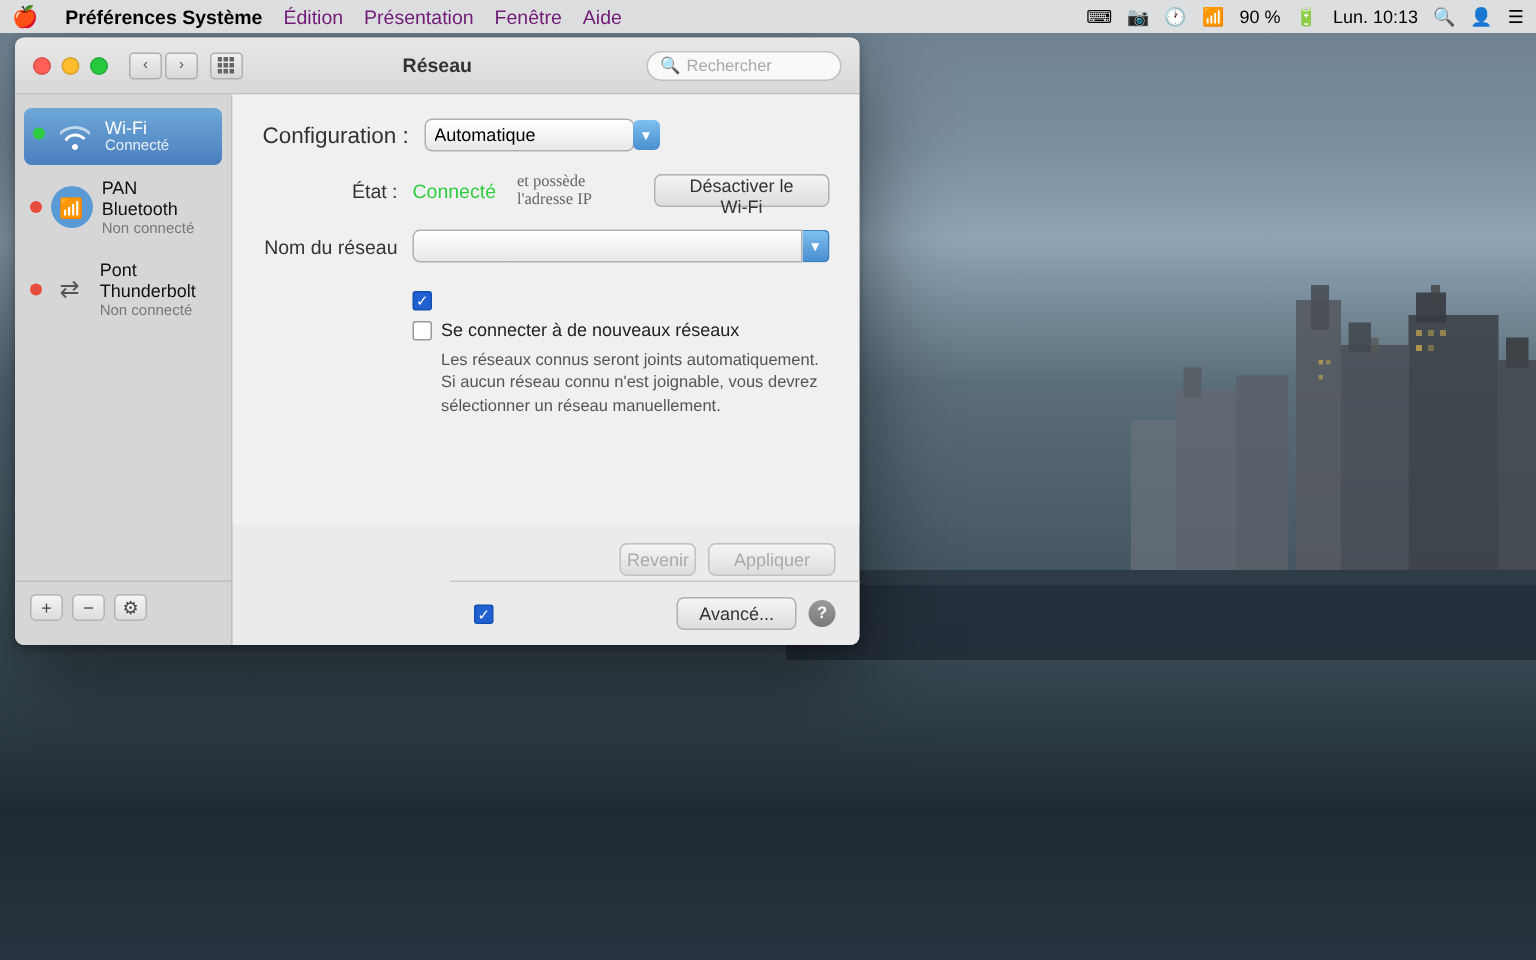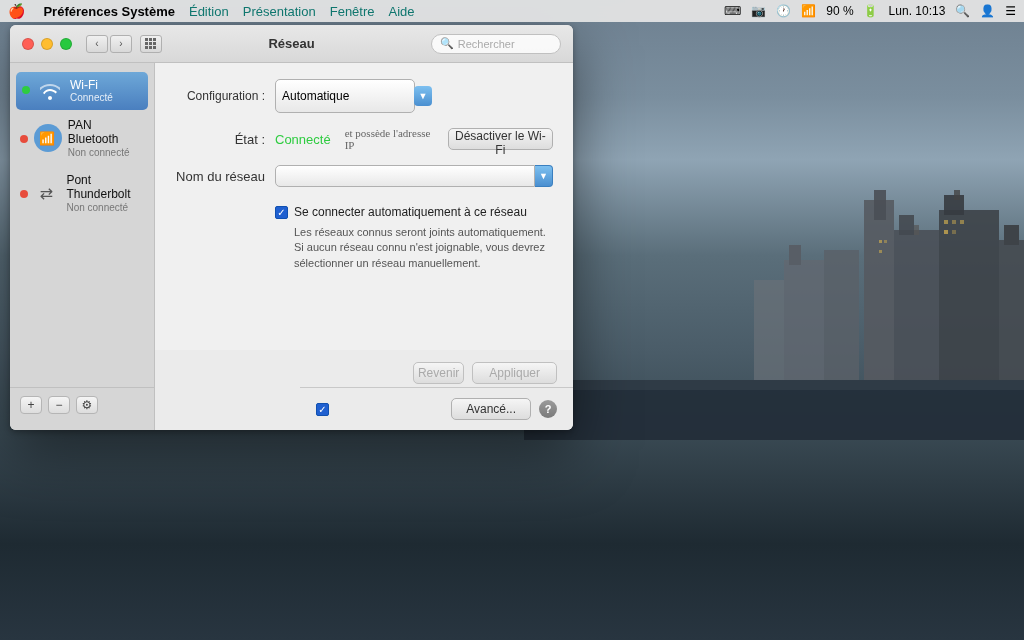--- a/index.html
+++ b/index.html
@@ -67,21 +67,21 @@
     .apple-icon {
       font-size: 14px;
       margin-right: 4px;
     }
     .menubar-app-name {
       font-weight: 600;
       font-size: 13px;
     }
     .menubar-item {
       font-size: 13px;
-      color: #0f766e;
+      color: #701a75;
     }
 
     
     .window {
       position: absolute;
       top: 25px;
       left: 10px;
       width: 563px;
       height: 405px;
       background: #ebebeb;
@@ -261,33 +261,33 @@
       flex-direction: column;
       gap: 10px;
     }
 
     .config-row {
       display: flex;
       align-items: center;
       gap: 10px;
     }
     .config-label {
-      font-size: 12px;
+      font-size: 15px;
       color: #333;
       text-align: right;
       min-width: 90px;
     }
     .config-select-wrap {
       display: flex;
       align-items: center;
       gap: 4px;
     }
     .config-select {
       width: 140px;
-      height: 34px;
+      height: 22px;
       border-radius: 5px;
       border: 1px solid #b0b0b0;
       background: linear-gradient(180deg, #ffffff, #e8e8e8);
       font-size: 12px;
       padding: 0 6px;
       appearance: none;
       -webkit-appearance: none;
     }
     .select-arrow {
       width: 18px;
@@ -321,21 +321,21 @@
     }
     .status-desc {
       font-size: 11px;
       color: #666;
       margin-left: 4px;
       font-family: Liberation Serif, serif;
     }
     .disable-btn {
       margin-left: auto;
       height: 22px;
-      padding: 0 4px;
+      padding: 0 16px;
       background: linear-gradient(180deg, #f5f5f5, #ddd);
       border: 1px solid #b0b0b0;
       border-radius: 5px;
       font-size: 12px;
       color: #333;
       cursor: pointer;
     }
 
     .network-name-row {
       display: flex;
@@ -670,23 +670,26 @@
               <option></option>
             </select>
             <div class="network-select-arrow">▼</div>
           </div>
         </div>
 
         <div class="checkboxes">
 
           <div class="checkbox-row">
             <div class="checkbox checked">✓</div>
-            <span class="checkbox-label">Se connecter automatiquement à ce réseau</span>
           </div>
 
+          <div class="checkbox-row">
+            <div class="checkbox"></div>
+            <span class="checkbox-label">Se connecter à de nouveaux réseaux</span>
+          </div>
           <div class="checkbox-desc">
             Les réseaux connus seront joints automatiquement.<br>
             Si aucun réseau connu n'est joignable, vous devrez sélectionner un réseau manuellement.
           </div>
         </div>
       </div>
 
       <div class="bottom-bar">
         <div class="show-wifi-check">
           <div class="checkbox checked">✓</div>

